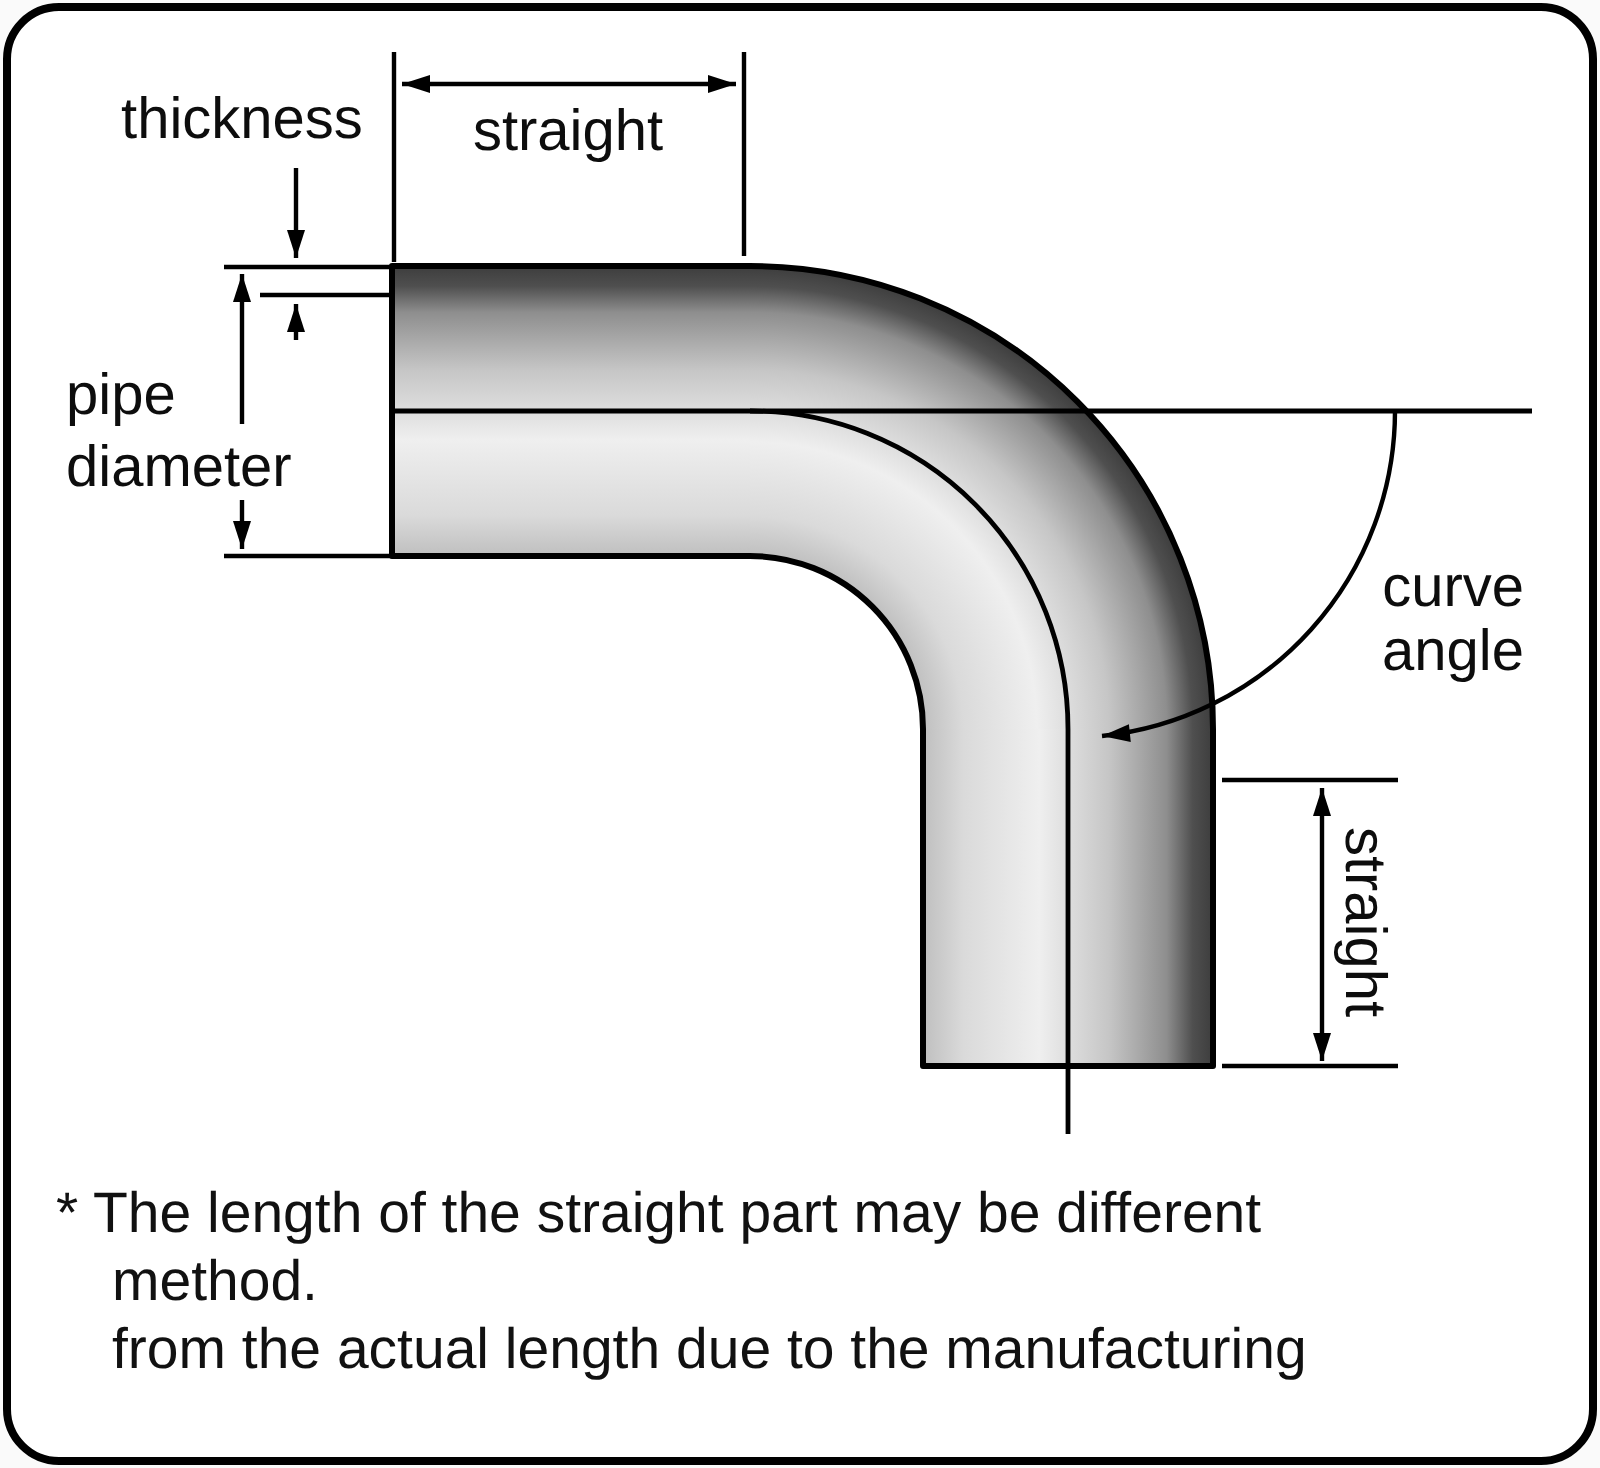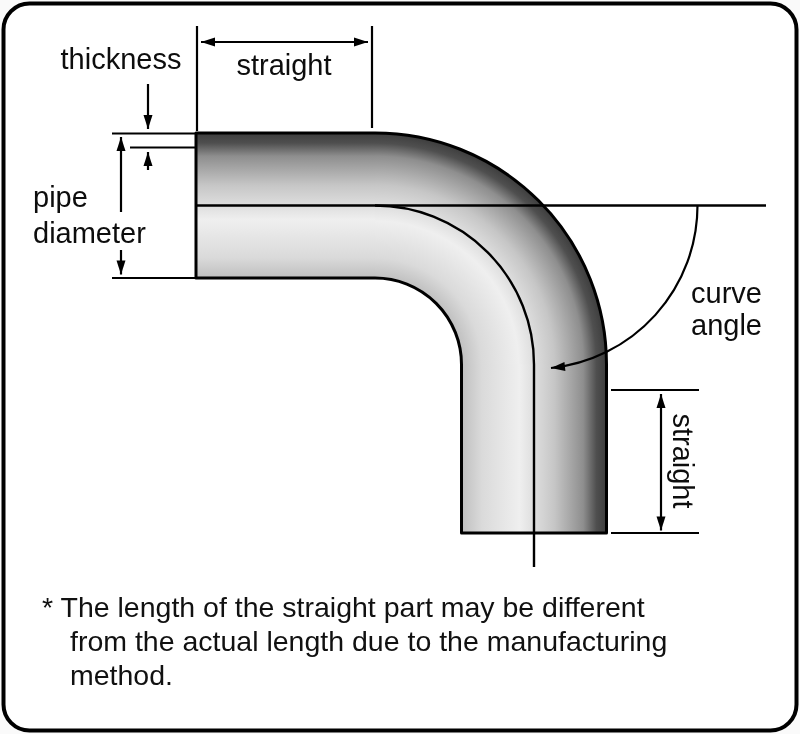--- a/index.html
+++ b/index.html
@@ -35,21 +35,21 @@
     fill: none;
   }
   .pipe-outline {
     stroke: #000000;
     stroke-width: 3;
     fill: none;
     stroke-linejoin: round;
   }
   #footnote {
     position: absolute;
-    left: 42px;
+    left: 28px;
     top: 590px;
     width: 745px;
     font-size: 28.5px;
     line-height: 34px;
     color: #111111;
   }
   #footnote .fn-cont {
     padding-left: 28px;
   }
 </style>
@@ -141,17 +141,17 @@
       <path class="dim-line" d="M611,390 L699,390"></path>
       <path class="dim-line" d="M611,533 L699,533"></path>
       <path class="dim-line" d="M661,461 L661,394" marker-end="url(#arr)"></path>
       <path class="dim-line" d="M661,461 L661,530.5" marker-end="url(#arr)"></path>
       <text transform="translate(673,461) rotate(90)" text-anchor="middle">straight</text>
     </g>
   </svg>
 
   <div id="footnote">
     <div class="fn-first">* The length of the straight part may be different</div>
+    <div class="fn-cont">method.</div>
     <div class="fn-cont">from the actual length due to the manufacturing</div>
-    <div class="fn-cont">method.</div>
   </div>
 
 </div>
 
 </body></html>

